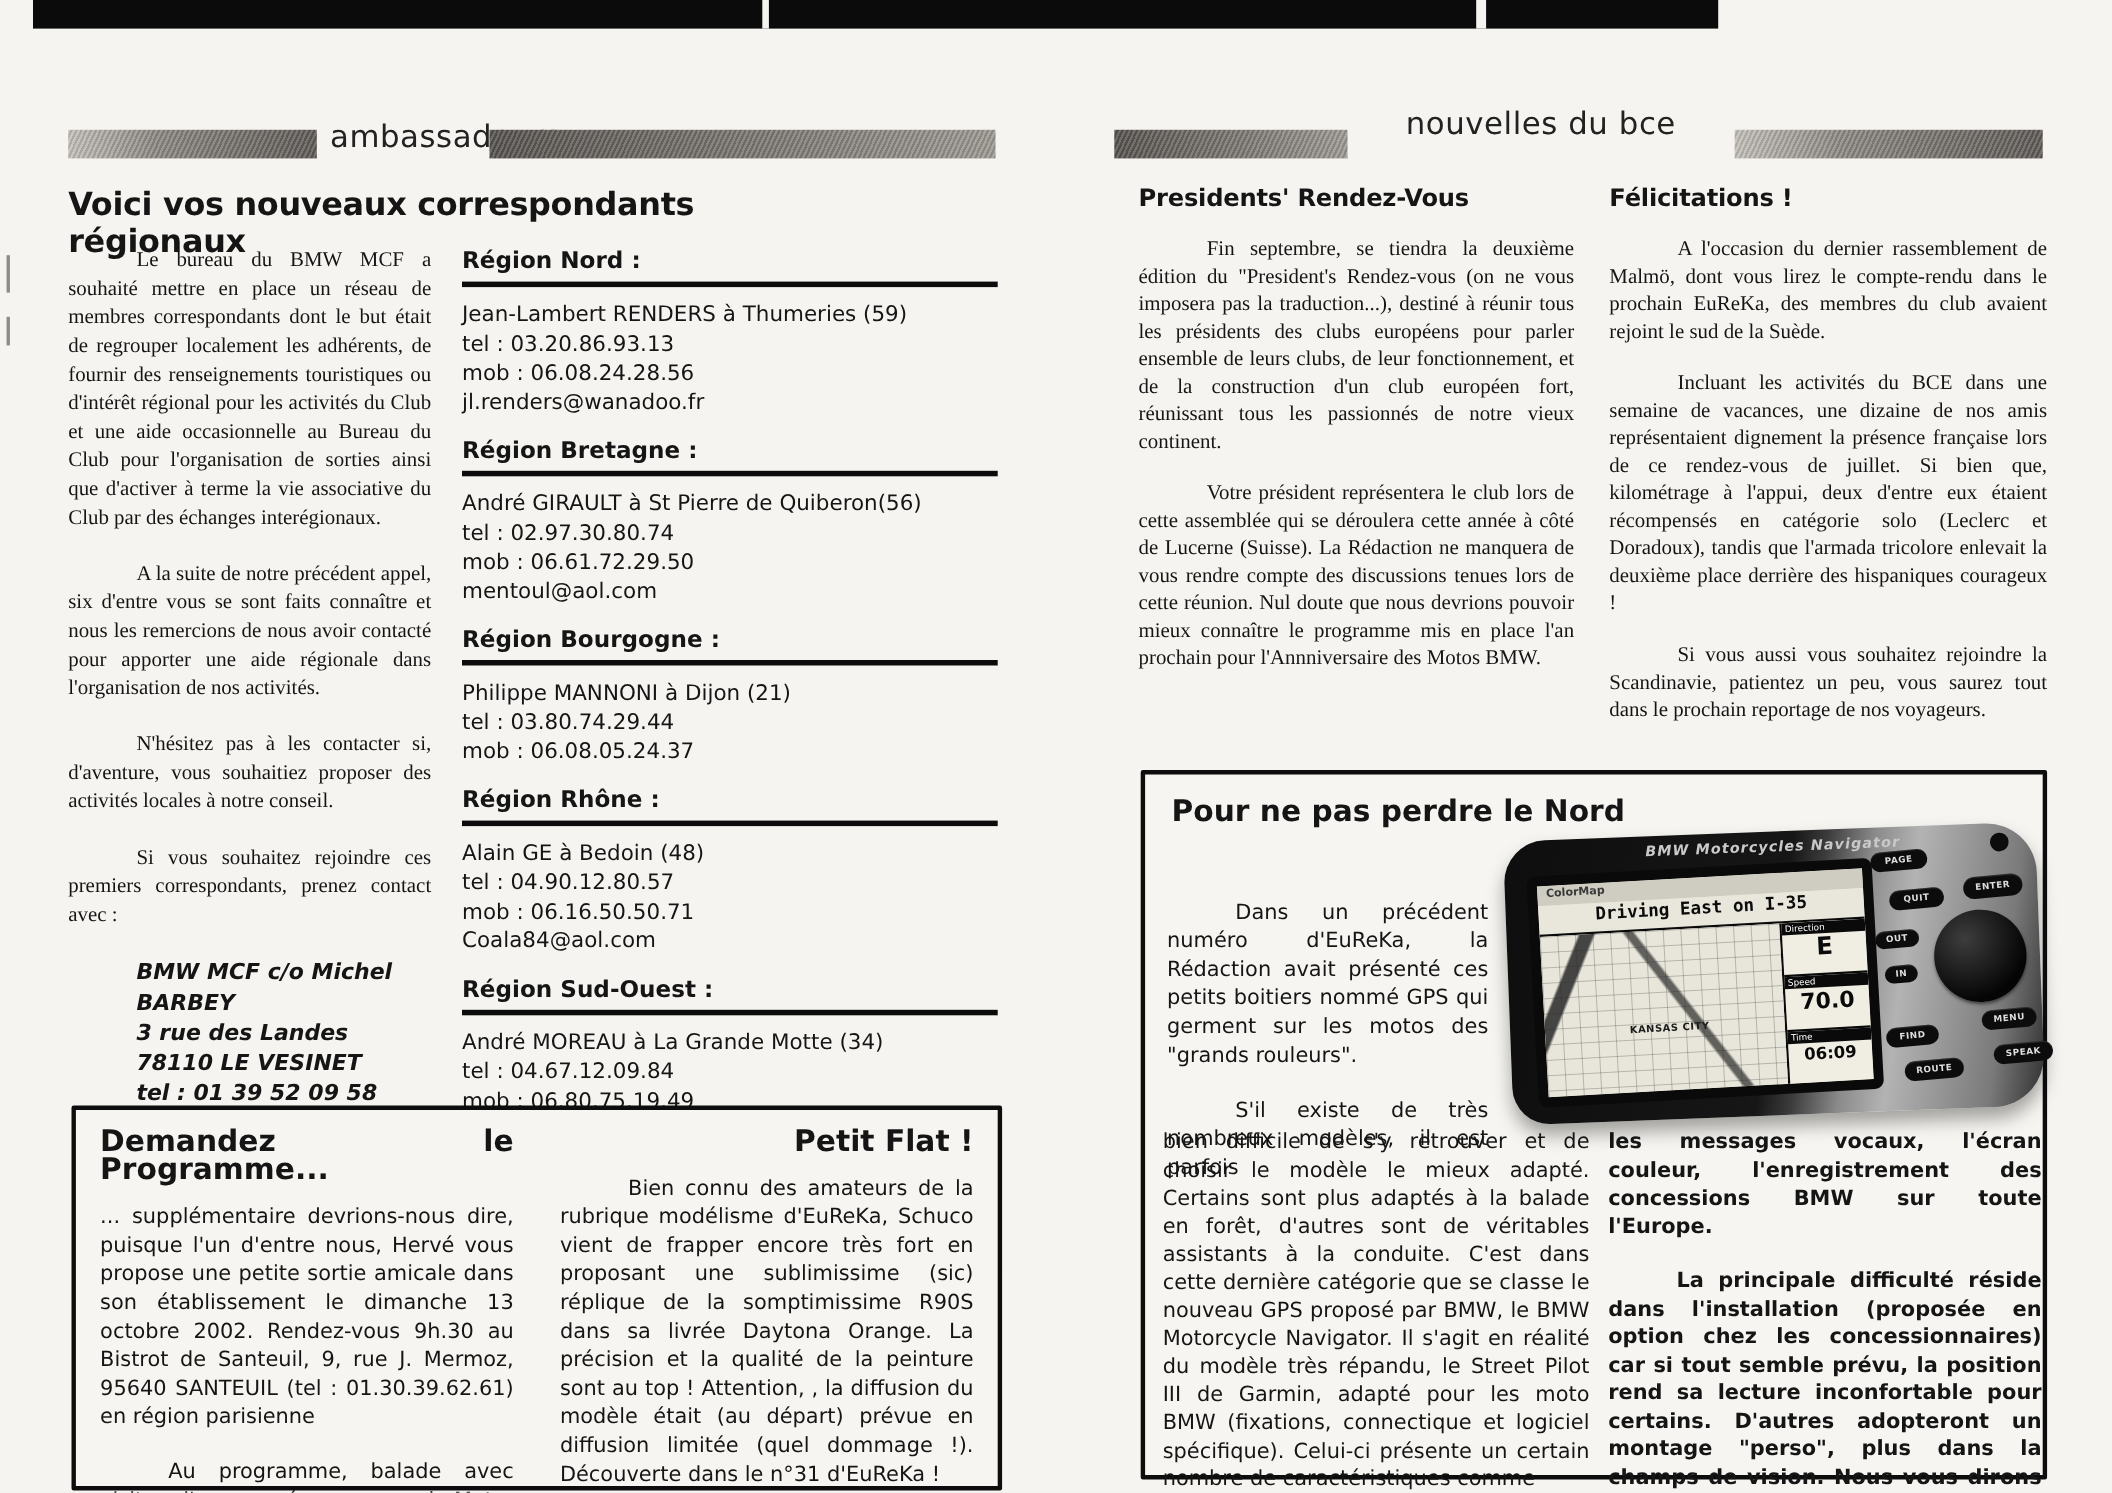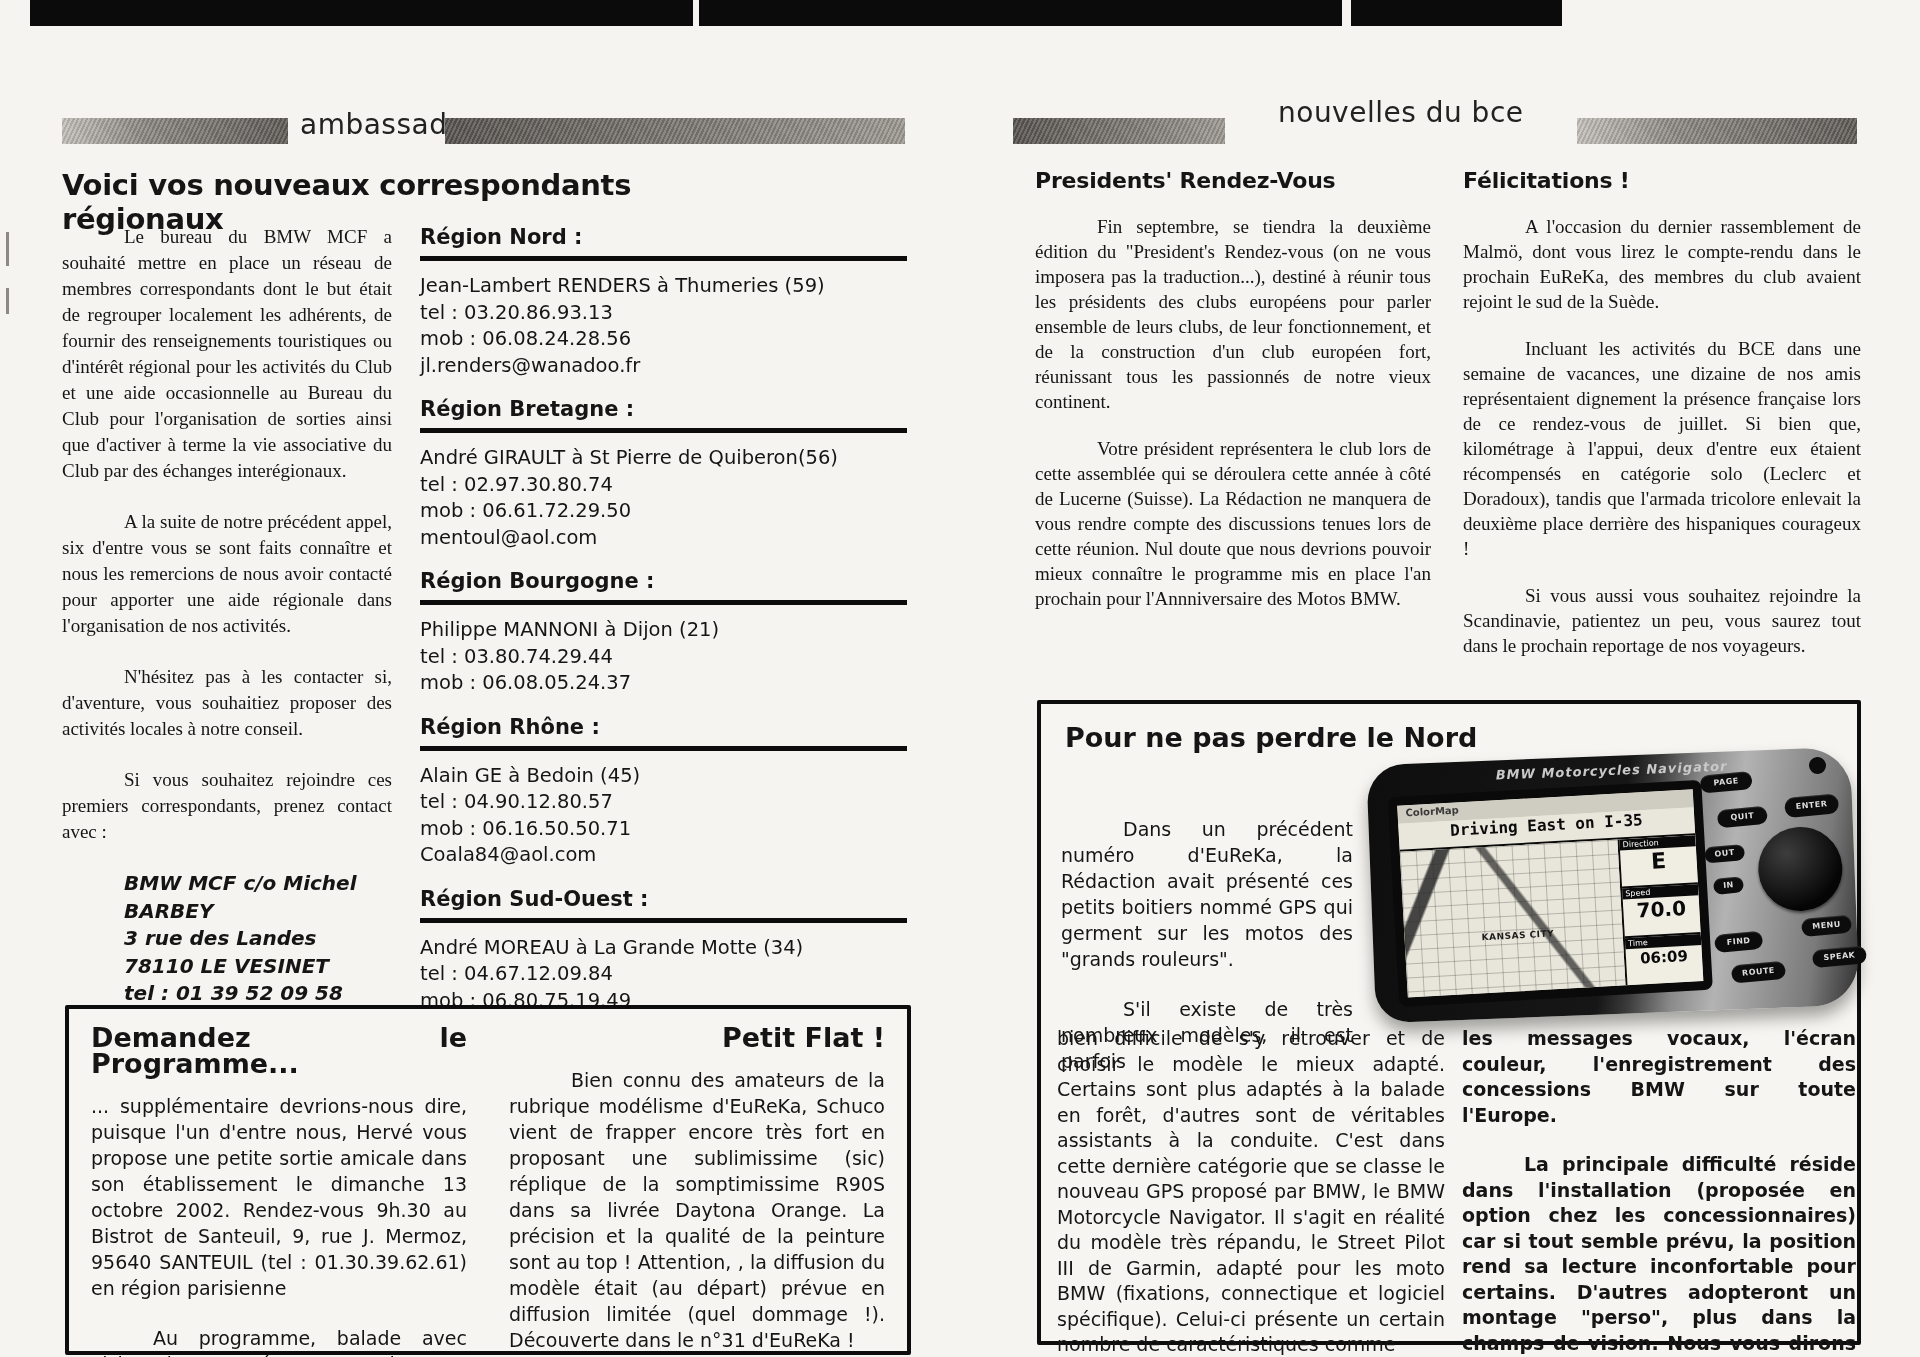--- a/index.html
+++ b/index.html
@@ -134,21 +134,21 @@
       <div class="region-lines">
         <div>Philippe MANNONI à Dijon (21)</div>
         <div>tel : 03.80.74.29.44</div>
         <div>mob : 06.08.05.24.37</div>
       </div>
     </div>
     <div class="region">
       <div class="region-title">Région Rhône :</div>
       <div class="region-rule"></div>
       <div class="region-lines">
-        <div>Alain GE à Bedoin (45)</div>
+        <div>Alain GE à Bedoin (48)</div>
         <div>tel : 04.90.12.80.57</div>
         <div>mob : 06.16.50.50.71</div>
         <div>Coala84@aol.com</div>
       </div>
     </div>
     <div class="region">
       <div class="region-title">Région Sud-Ouest :</div>
       <div class="region-rule"></div>
       <div class="region-lines">
         <div>André MOREAU à La Grande Motte (34)</div>

